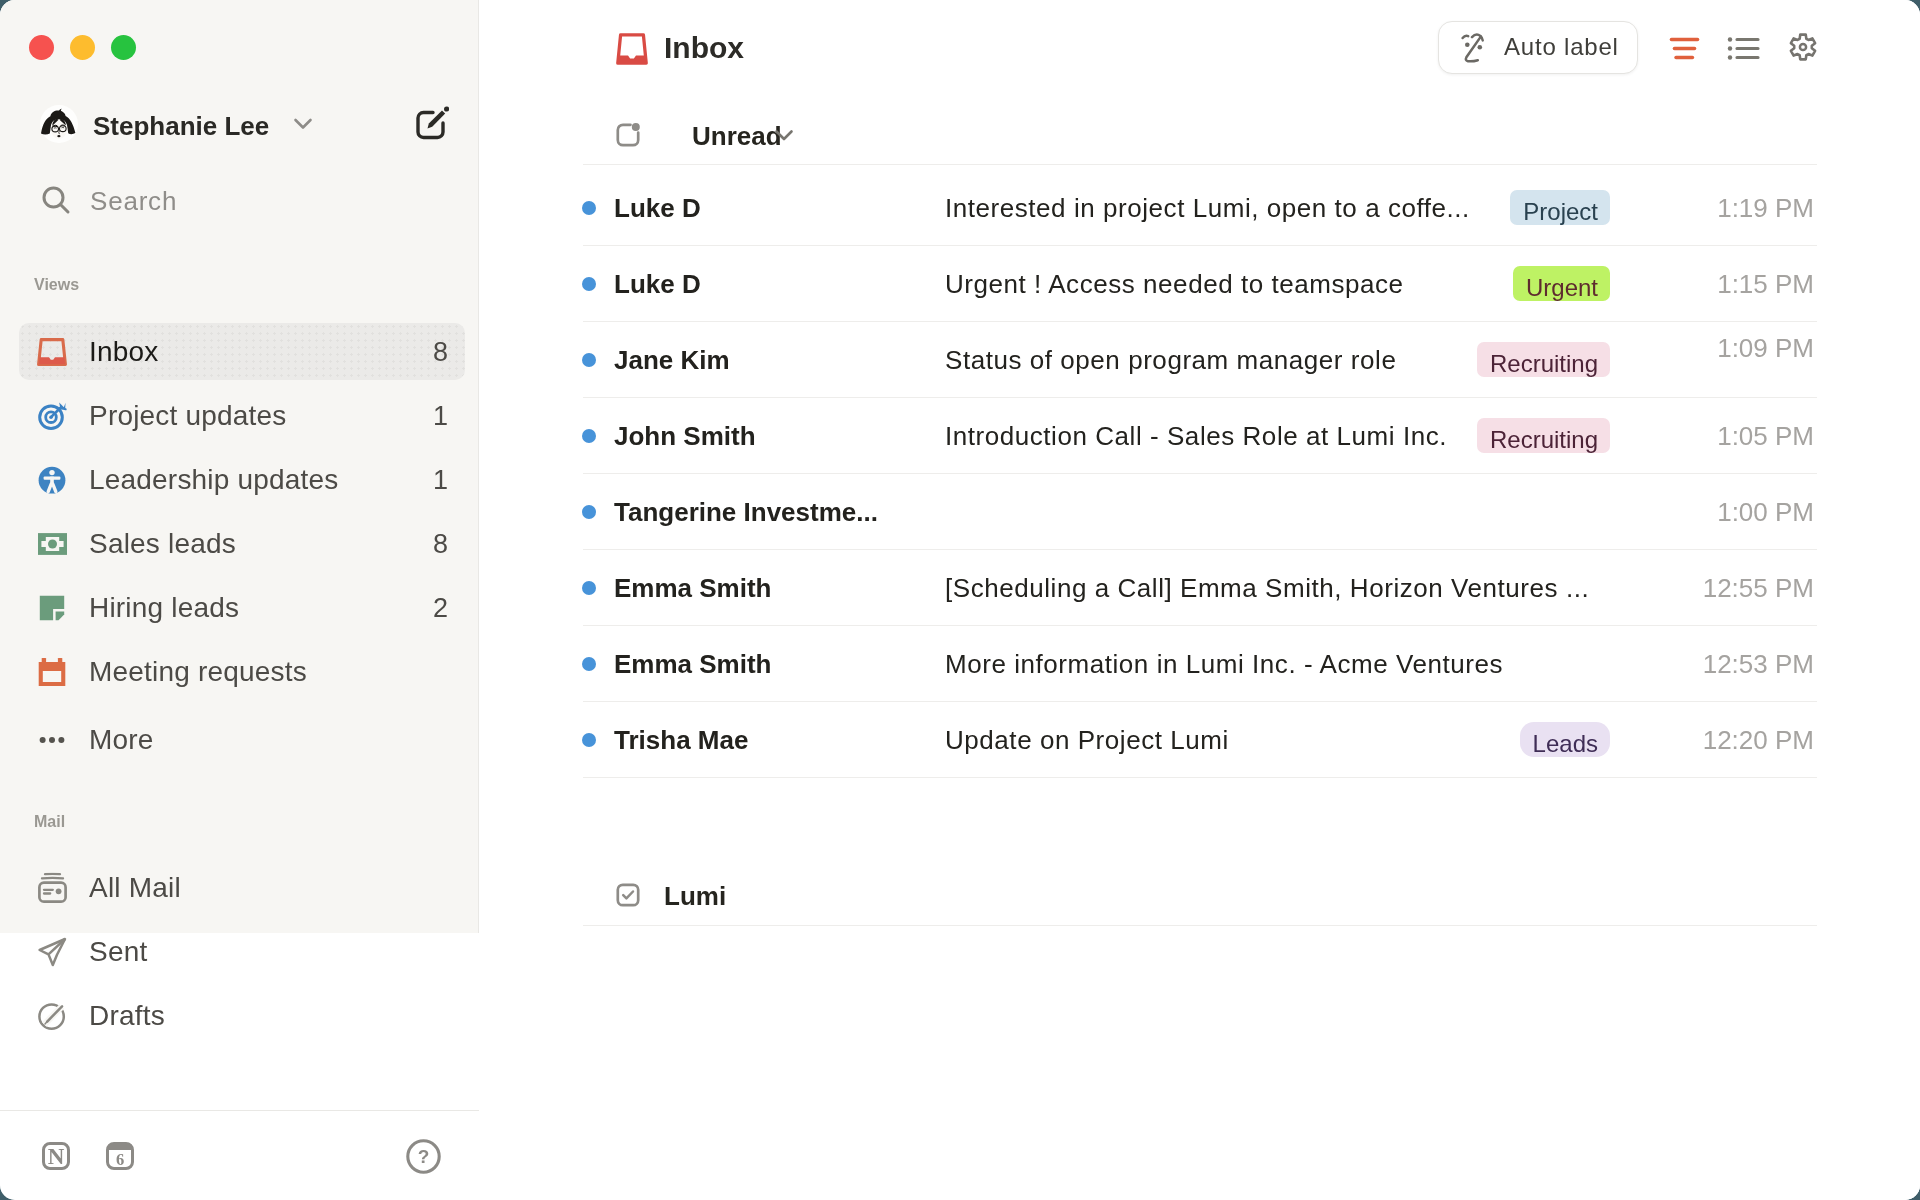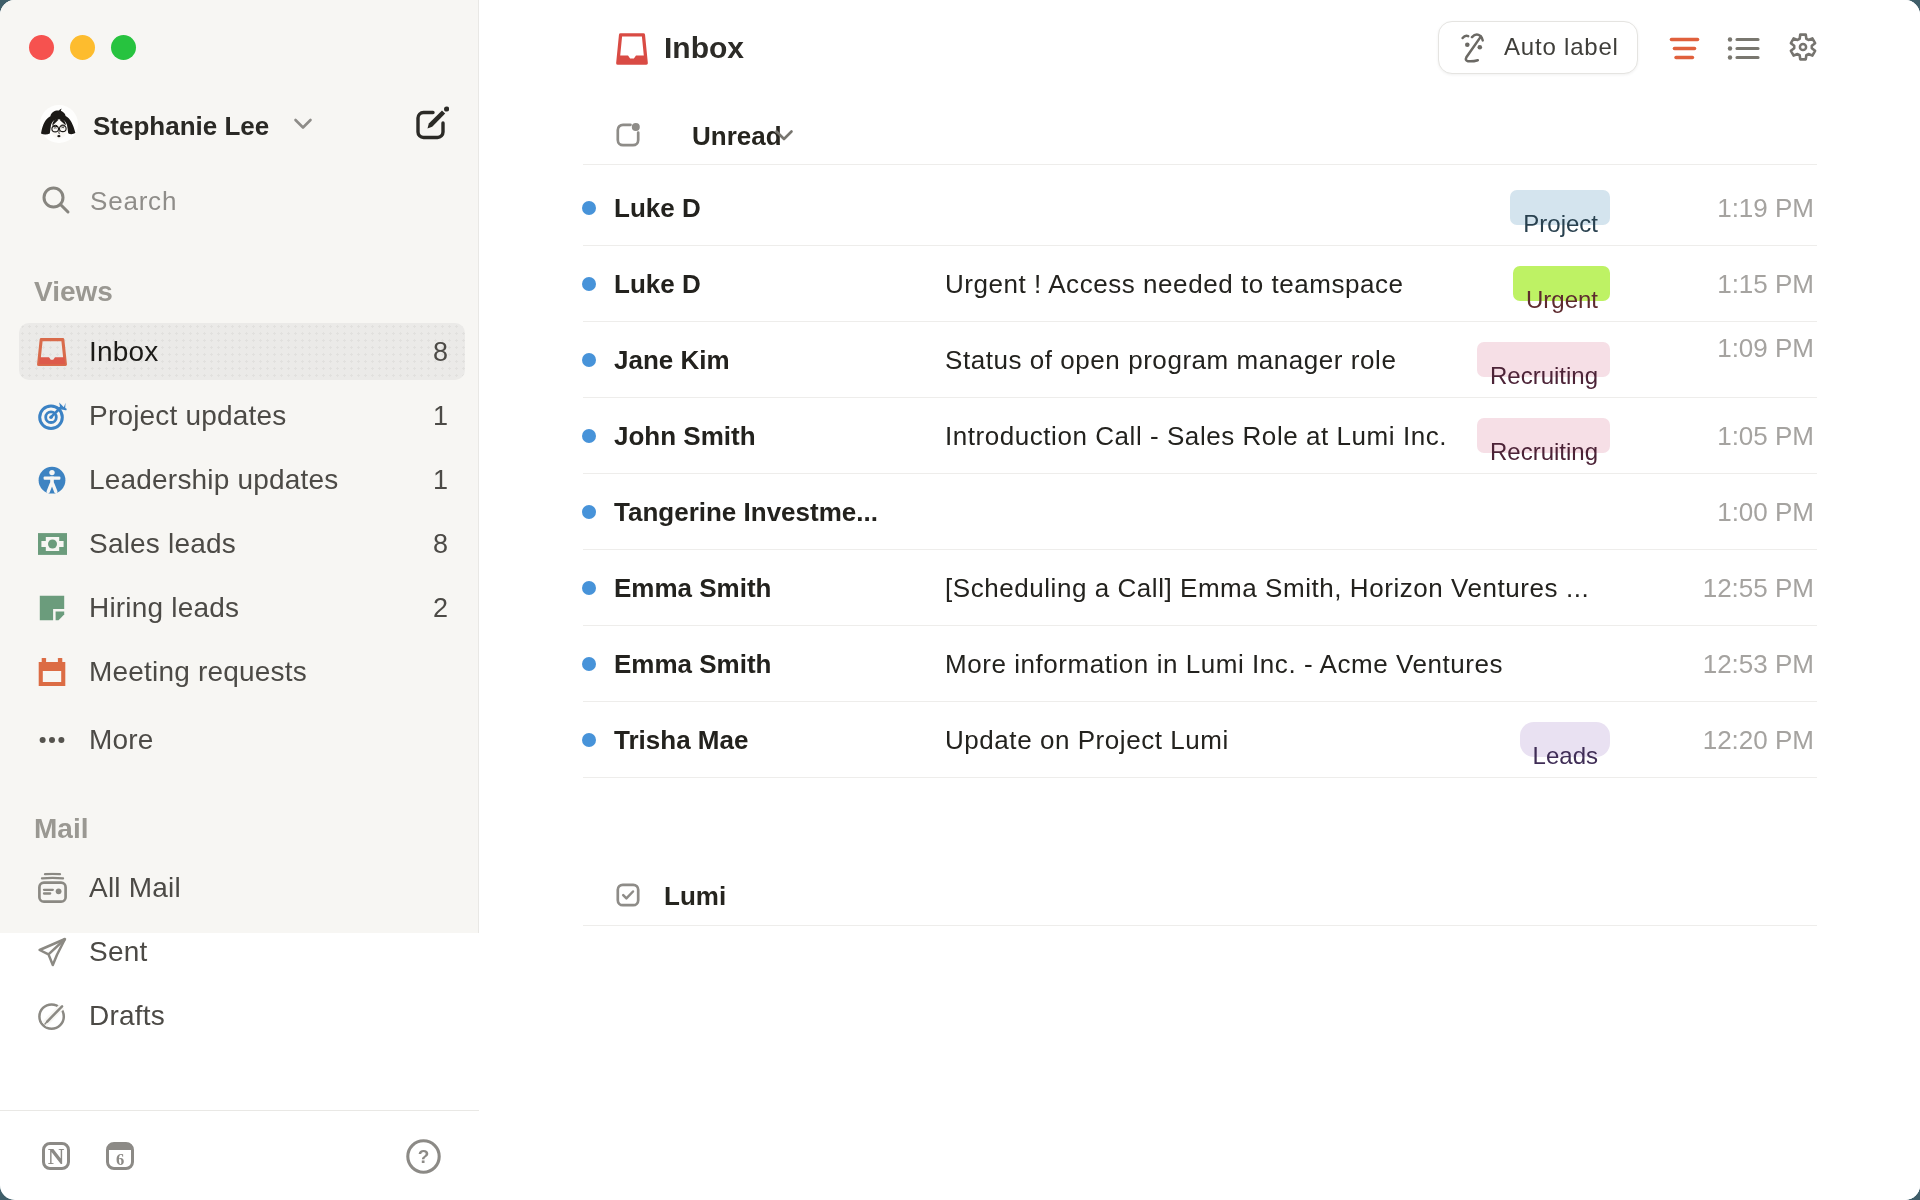--- a/index.html
+++ b/index.html
@@ -5,40 +5,40 @@
   * { margin:0; padding:0; box-sizing:border-box; }
   html,body { width:1920px; height:1200px; overflow:hidden; }
   body { background:#3f5e69; font-family:"Liberation Sans", sans-serif; }
   #win { position:absolute; left:0; top:0; width:1920px; height:1200px;
          border-radius:15px; overflow:hidden; background:#fff;
          box-shadow:inset 0 0 0 1px rgba(255,255,255,0.55); }
   #side { position:absolute; left:0; top:0; width:479px; height:933px;
           background:#f7f6f3; border-right:1px solid #e9e8e5; }
   .abs { position:absolute; }
   .tl { position:absolute; width:25px; height:25px; border-radius:50%; top:35px; }
-  .nav-label { position:absolute; left:34px; color:#9a9892; font-size:28px; font-weight:700; }
+  .nav-label { position:absolute; left:34px; color:#9a9892; font-size:16px; font-weight:700; }
   .nav-item { position:absolute; left:0; width:479px; height:64px; }
   .nav-item .txt { position:absolute; left:89px; top:50%; transform:translateY(-50%);
                    font-size:28px; letter-spacing:0.2px; color:#4c4a46; }
   .nav-item .cnt { position:absolute; right:31px; top:50%; transform:translateY(-50%);
                    font-size:27px; color:#4c4a46; }
   .nav-item svg.ic { position:absolute; left:37px; top:50%; transform:translateY(-50%); }
   .selpill { position:absolute; left:19px; right:14px; top:3px; bottom:4px;
              background:#ebeae8; border-radius:10px;
              background-image:radial-gradient(circle, rgba(60,60,55,0.055) 1px, transparent 1.2px);
              background-size:7px 7px; }
   .sep { position:absolute; left:583px; width:1234px; height:1px; background:#eeedeb; }
   .sender { position:absolute; left:614px; font-size:26px; line-height:30px; font-weight:700; color:#23221e;
             max-width:305px; white-space:nowrap; overflow:hidden; }
   .subject { position:absolute; left:945px; font-size:26px; line-height:30px; color:#23221e;
              letter-spacing:0.55px; max-width:660px; white-space:nowrap; overflow:hidden; }
   .time { position:absolute; right:106px; font-size:26px; line-height:30px; color:#a5a3a0; }
   .dot { position:absolute; left:582px; width:14px; height:14px; border-radius:50%; background:#4793d9; }
   .pill { position:absolute; right:310px; height:35px; line-height:36px; border-radius:7px;
-          font-size:24px; font-weight:400; padding:16px 12px 0 13px; }
+          font-size:24px; font-weight:400; padding:4px 12px 0 13px; }
 </style>
 </head>
 <body>
 <div id="win">
 
   <div id="main" class="abs" style="left:480px;top:0;width:1440px;height:1200px;background:#fff;"></div>
 
   <svg class="abs" style="left:616px;top:32px;" width="32" height="34" viewBox="0 0 32 34">
     <path d="M4.6 2.8 H27.4 L30.2 31.2 H1.8 Z" fill="none" stroke="#d94b44" stroke-width="3.3" stroke-linejoin="round"></path>
     <path d="M2.6 23.5 h9.4 l2.1 3 h3.8 l2.1-3 h9.4 l0.8 7.7 H1.8 Z" fill="#d94b44"></path>
@@ -77,20 +77,21 @@
     <circle cx="21.8" cy="6" r="4" fill="#8e8c88"></circle>
   </svg>
   <div class="abs" style="left:664px;top:121px;font-size:26px;font-weight:700;color:#26251f;margin-left:28px;">Unread</div>
   <svg class="abs" style="left:774px;top:129px;" width="20" height="13" viewBox="0 0 20 13">
     <path d="M2.5 2.5 L10 10 L17.5 2.5" fill="none" stroke="#77756f" stroke-width="2.6" stroke-linecap="round" stroke-linejoin="round"></path>
   </svg>
   <div class="sep" style="top:164px;"></div>
 
   <div class="dot" style="top:201px;"></div>
   <div class="sender" style="top:193px;">Luke D</div>
+  <div class="subject" style="top:193px;">Interested in project Lumi, open to a coffe...</div>
   <div class="pill" style="top:190px;background:#d4e4ee;color:#29414f;">Project</div>
   <div class="time" style="top:193px;">1:19 PM</div>
   <div class="sep" style="top:245px;"></div>
 
   <div class="dot" style="top:277px;"></div>
   <div class="sender" style="top:269px;">Luke D</div>
   <div class="subject" style="top:269px;">Urgent ! Access needed to teamspace</div>
   <div class="pill" style="top:266px;background:#bef264;color:#5e2b2f;">Urgent</div>
   <div class="time" style="top:269px;">1:15 PM</div>
   <div class="sep" style="top:321px;"></div>

